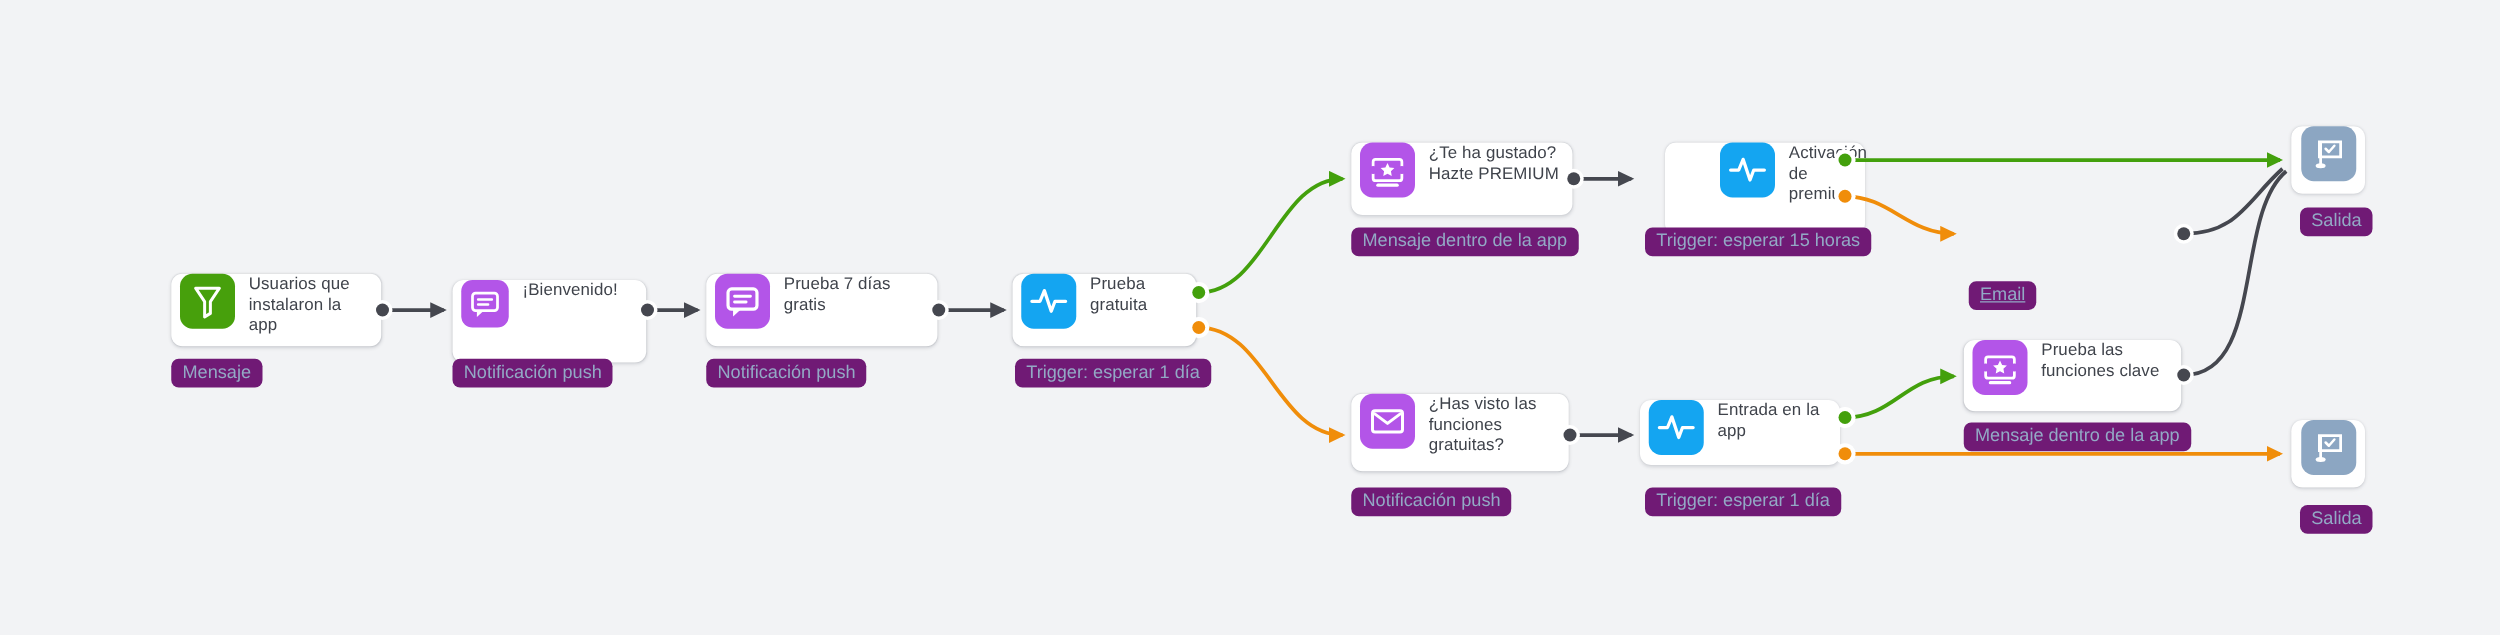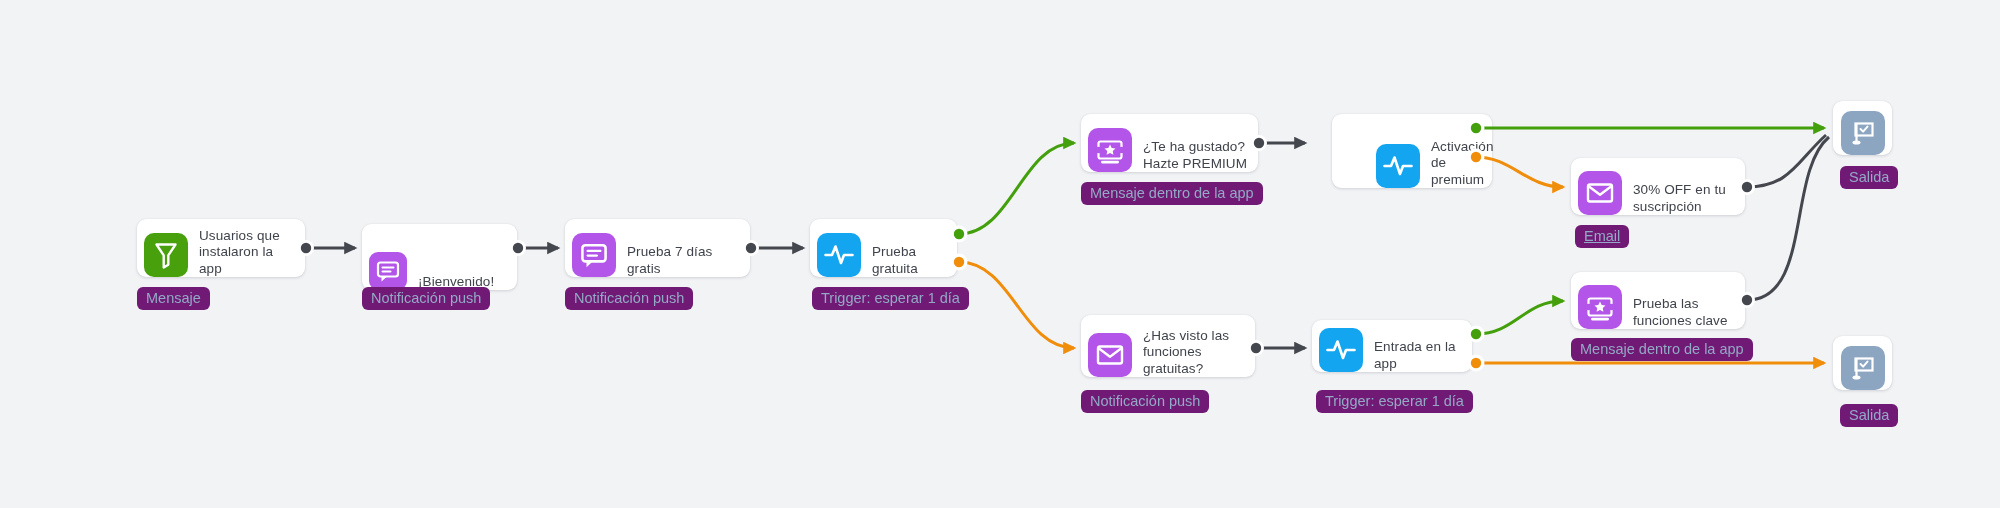--- a/index.html
+++ b/index.html
@@ -5,21 +5,21 @@
   html,body{margin:0;padding:0;}
   body{
     width:2000px;height:508px;overflow:hidden;
     background:#f2f3f5;
     font-family:"Liberation Sans", sans-serif;
   }
   .canvas{position:relative;width:2000px;height:508px;}
   .node{
     position:absolute;background:#ffffff;border-radius:9px;
     box-shadow:0 1px 3px rgba(40,45,60,.16), 0 0 1px rgba(40,45,60,.10);
-    display:flex;align-items:flex-end;gap:11px;
+    display:flex;align-items:flex-start;gap:11px;
     padding:0 10px 0 7px;box-sizing:border-box;z-index:2;
   }
   .node.exit{justify-content:center;padding:0;}
   .icon{flex:0 0 auto;border-radius:10px;display:flex;align-items:center;justify-content:center;}
   .sz44{width:44px;height:44px;}
   .sz38{width:38px;height:38px;border-radius:9px;}
   .icon svg{width:100%;height:100%;display:block;}
   .ic-green{background:#47a00c;}
   .ic-purple{background:#b355e8;}
   .ic-blue{background:#14a5f1;}
@@ -106,31 +106,22 @@
 
   <div class="node" style="left:1332px;top:114px;width:160px;height:74px;padding-left:44px;">
     <span class="icon sz44 ic-blue">
       <svg viewBox="0 0 44 44">
           <path d="M8.5 22H15l3.5-8.5L24 30l3-8h8.5" fill="none" stroke="#fff" stroke-width="2.6" stroke-linecap="round" stroke-linejoin="round"></path>
         </svg>
     </span>
     <span class="title">Activación
 de premium</span>
   </div>
-
-  <div class="node" style="left:1571px;top:158px;width:174px;height:57px;">
-    <span class="icon sz44 ic-purple">
-      <svg viewBox="0 0 44 44">
-          <rect x="10" y="13.5" width="24" height="17" rx="2" fill="none" stroke="#fff" stroke-width="2.4"></rect>
-          <path d="M11 15.5l11 8.2 11-8.2" fill="none" stroke="#fff" stroke-width="2.4" stroke-linejoin="round"></path>
-        </svg>
-    </span>
-    <span class="title">30% OFF en tu
-suscripción</span>
-  </div>
+  <div class="pill" style="left:1316px;top:182px;">Trigger: esperar 15 horas</div>
+
   <div class="pill" style="left:1575px;top:225px;text-decoration:underline;">Email</div>
 
   <div class="node exit" style="left:1833px;top:101px;width:59px;height:54px;">
     <span class="icon sz44 ic-slate">
       <svg viewBox="0 0 44 44">
           <rect x="14.5" y="12.5" width="17" height="12" fill="none" stroke="#fff" stroke-width="2.2"></rect>
           <path d="M19.5 18l2.6 2.6 4.4-5" fill="none" stroke="#fff" stroke-width="2" stroke-linecap="round" stroke-linejoin="round"></path>
           <path d="M15.5 12v19" stroke="#fff" stroke-width="2.2"></path>
           <ellipse cx="15.5" cy="31.5" rx="4" ry="2" fill="#fff"></ellipse>
         </svg>

